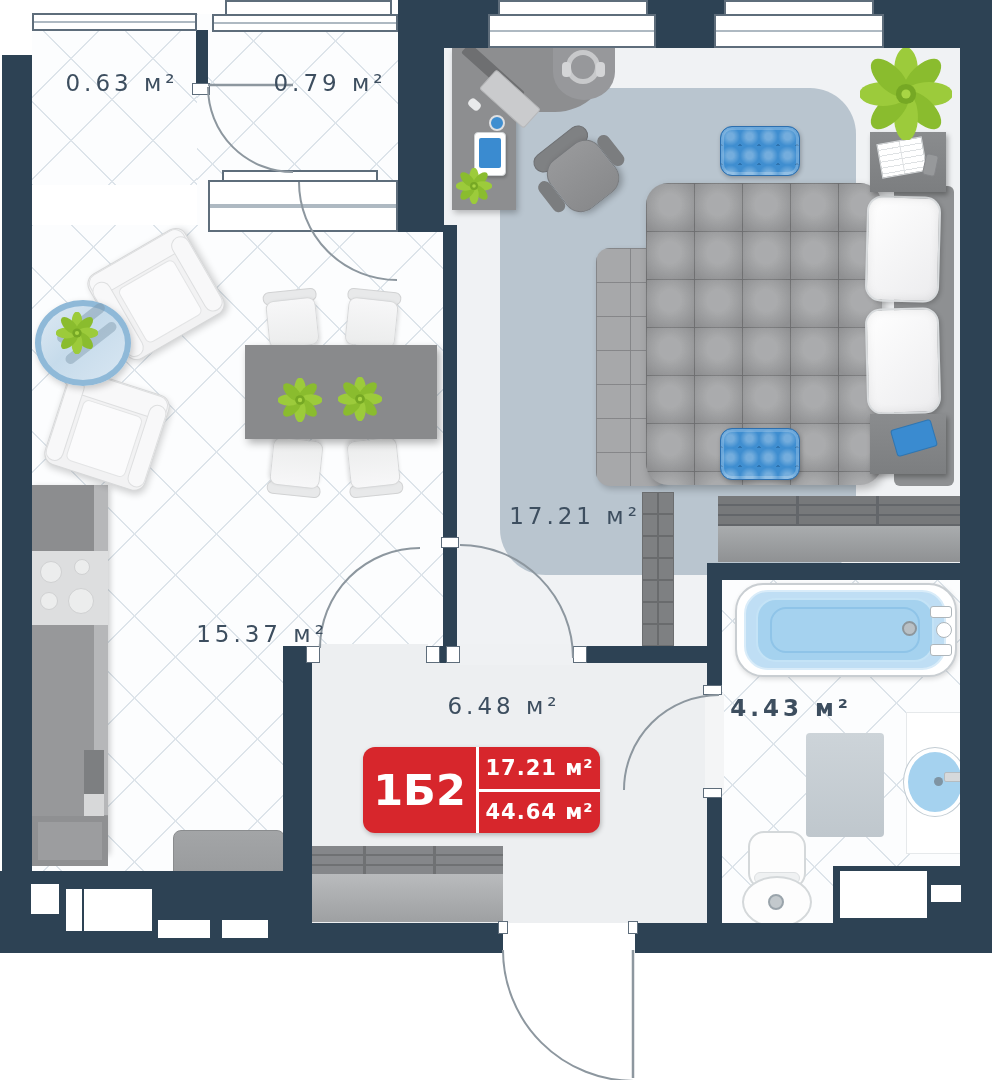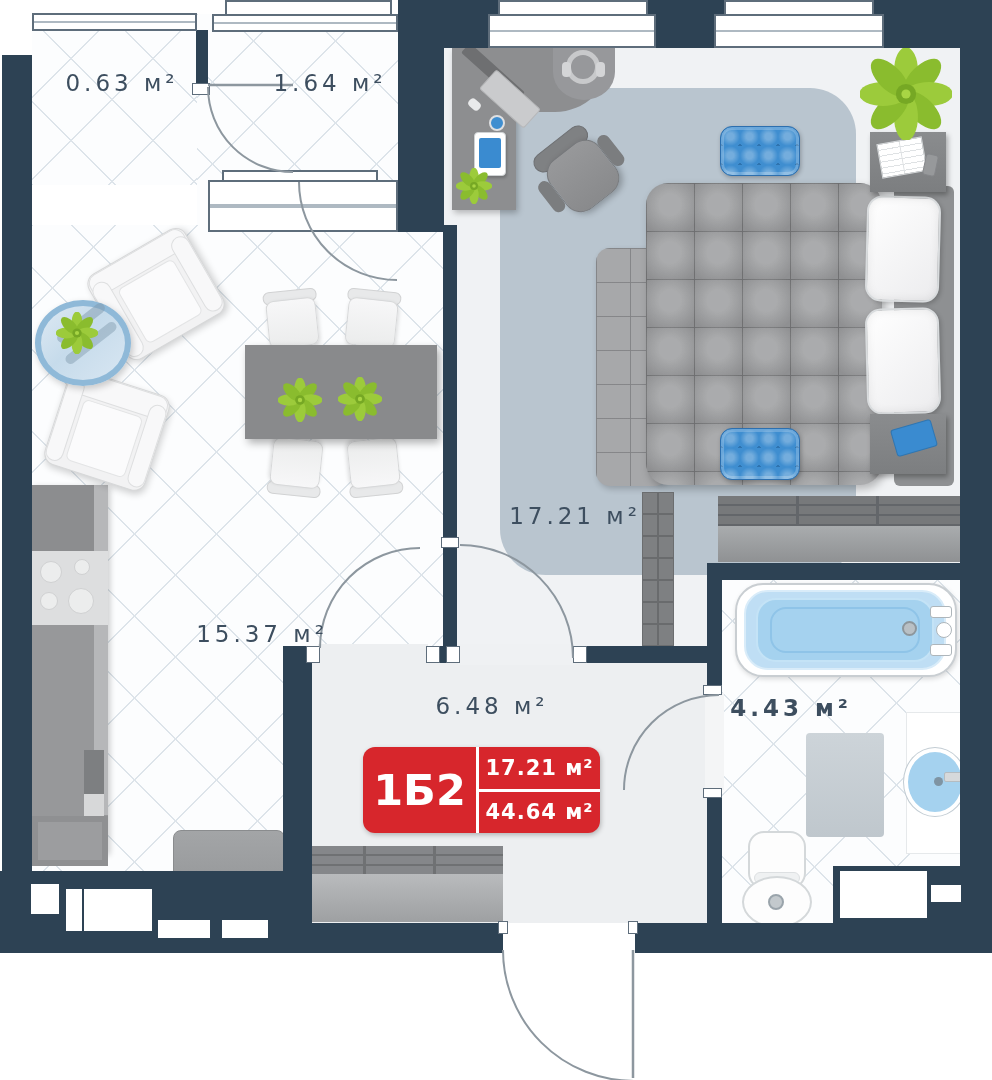--- a/index.html
+++ b/index.html
@@ -273,24 +273,24 @@
     <path d="M 208 85 L 293 85" fill="none" stroke="#8d979f" stroke-width="2.5"></path>
     <path d="M 299 182 A 98 98 0 0 0 397 280" fill="none" stroke="#8d979f" stroke-width="2"></path>
     <path d="M 320 648 A 100 100 0 0 1 420 548" fill="none" stroke="#8d979f" stroke-width="2"></path>
     <path d="M 460 545 A 113 113 0 0 1 573 658" fill="none" stroke="#8d979f" stroke-width="2"></path>
     <path d="M 719 695 A 95 95 0 0 0 624 790" fill="none" stroke="#8d979f" stroke-width="2"></path>
     <path d="M 503 950 A 131 131 0 0 0 634 1081" fill="none" stroke="#8d979f" stroke-width="2"></path>
     <path d="M 633 950 L 633 1078" fill="none" stroke="#8d979f" stroke-width="2.5"></path>
   </svg>
 
   <div class="arealabel" style="left:122px;top:70px;">0.63 м²</div>
-  <div class="arealabel" style="left:330px;top:70px;">1.64 м²</div>
+  <div class="arealabel" style="left:330px;top:70px;">0.79 м²</div>
   <div class="arealabel" style="left:575px;top:503px;">17.21 м²</div>
   <div class="arealabel" style="left:262px;top:621px;">15.37 м²</div>
-  <div class="arealabel" style="left:492px;top:693px;">6.48 м²</div>
+  <div class="arealabel" style="left:504px;top:693px;">6.48 м²</div>
   <div class="arealabel" style="left:791px;top:695px;font-weight:bold;">4.43 м²</div>
 
   <div id="badge">
     <div class="badge-left">1Б2</div>
     <div class="badge-right">
       <div class="badge-row top">17.21 м²</div>
       <div class="badge-row">44.64 м²</div>
     </div>
   </div>
 

